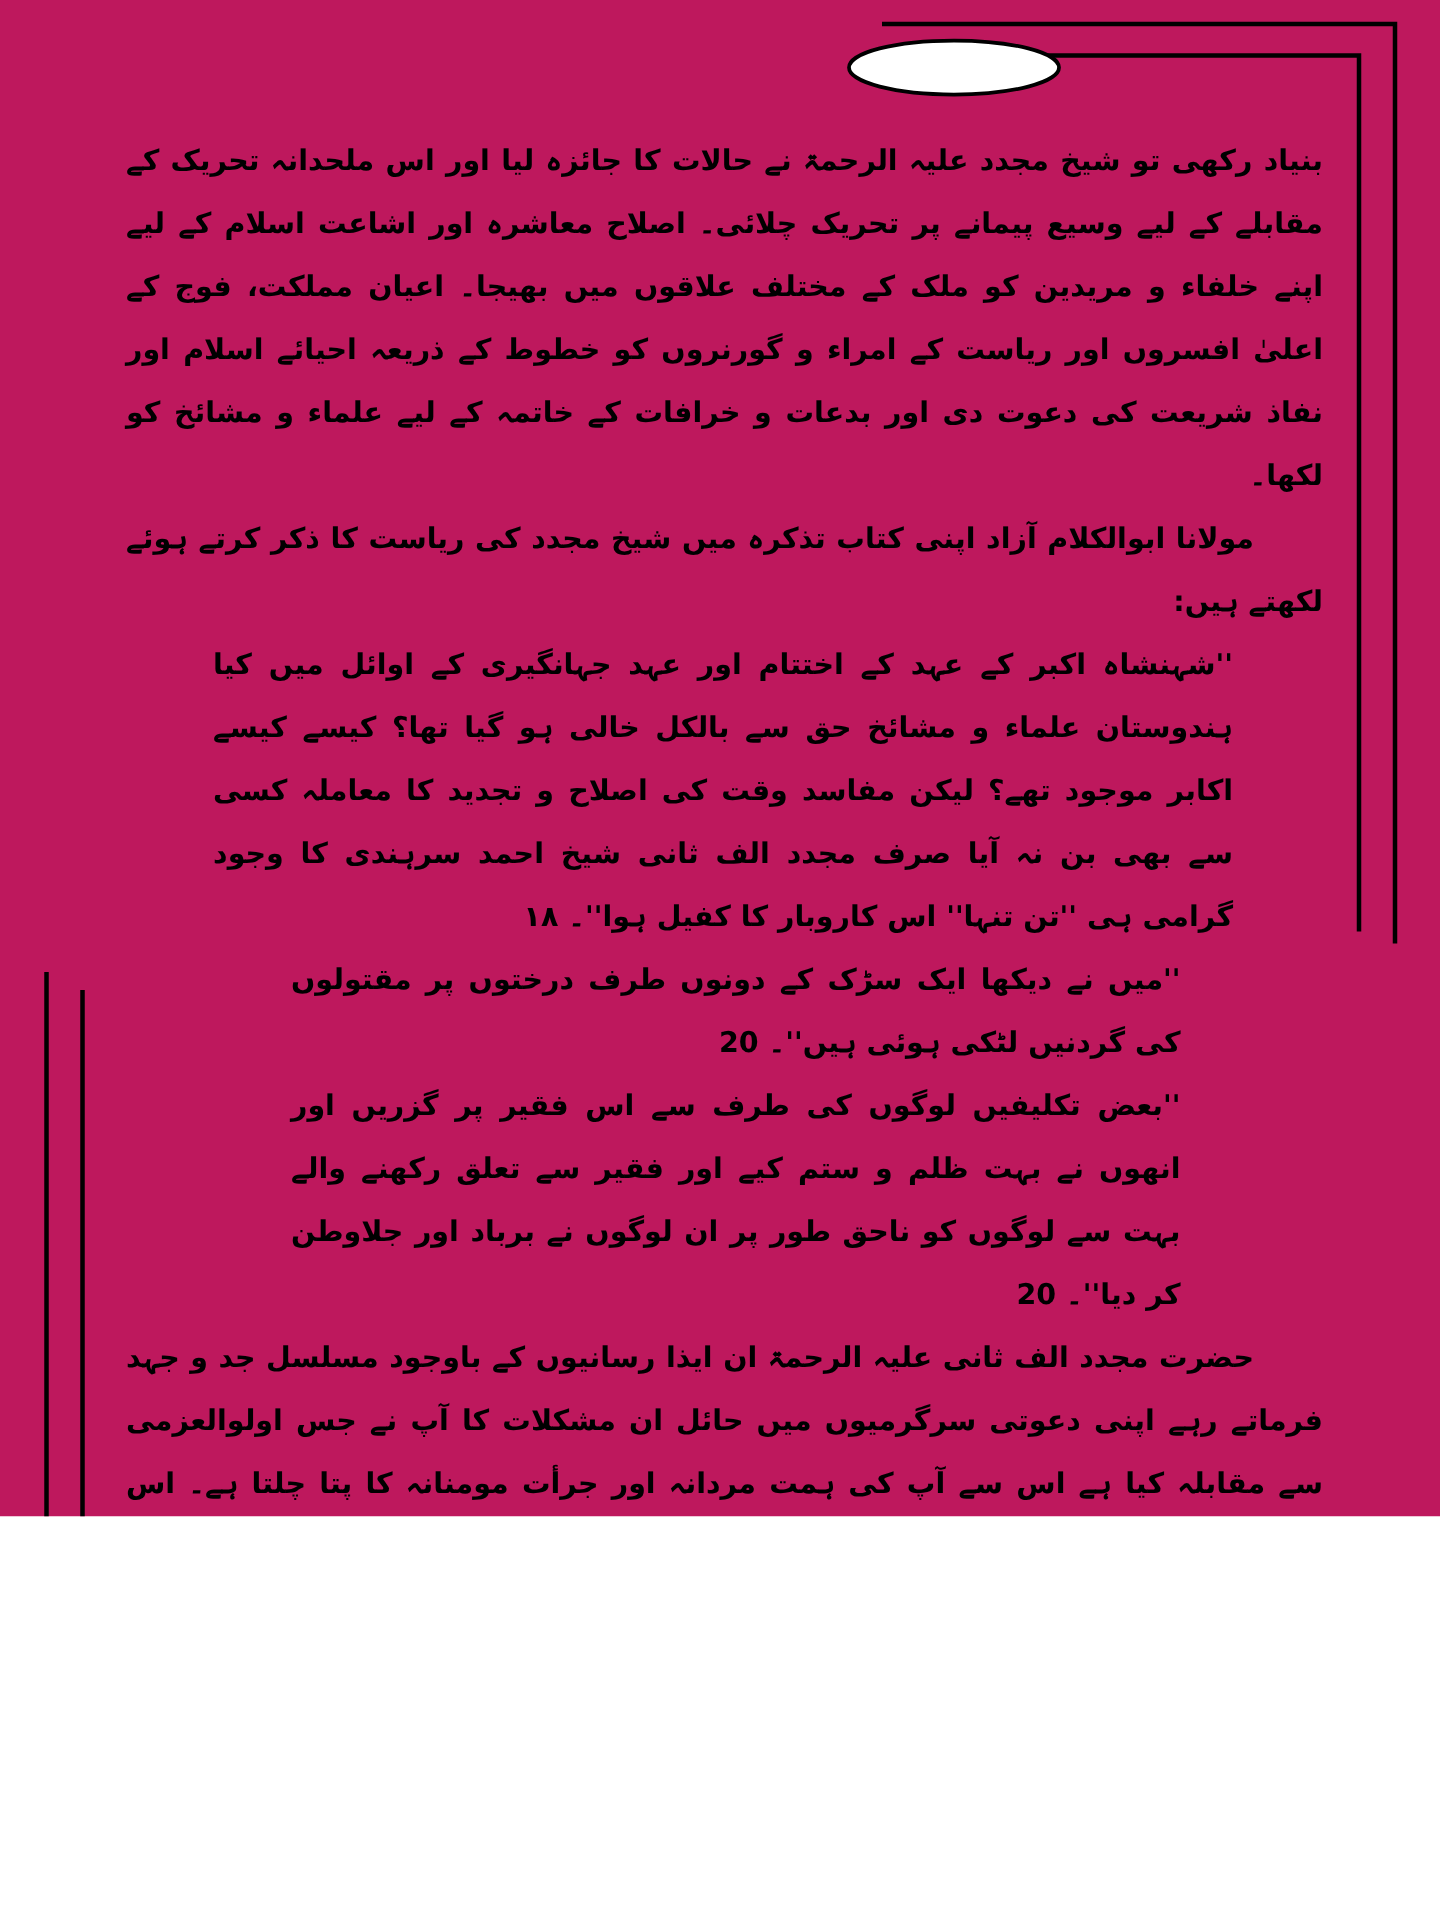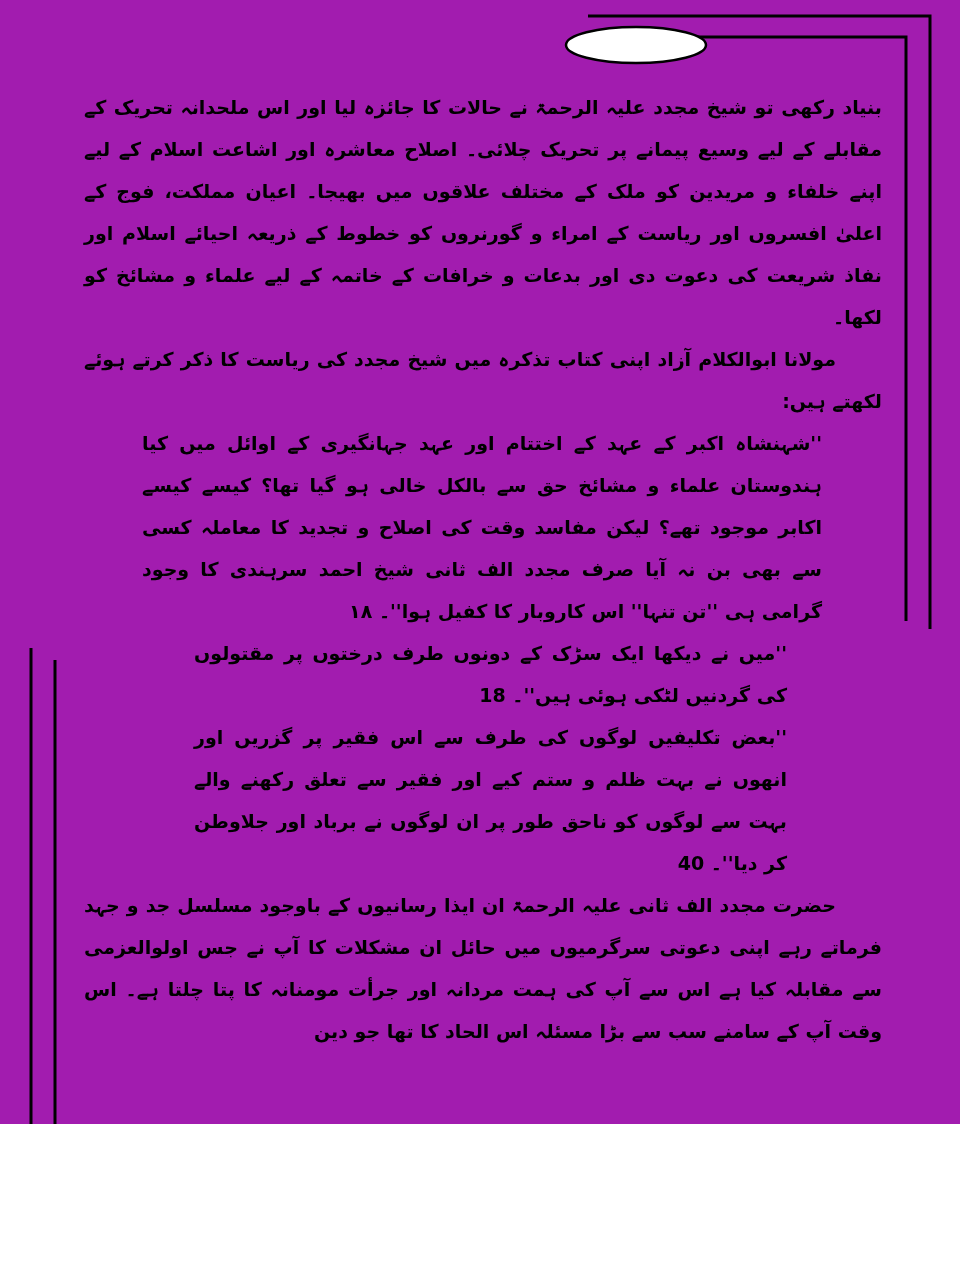--- a/index.html
+++ b/index.html
@@ -2,23 +2,23 @@
 <html lang="ur"><head>
 <meta charset="utf-8">
 <style>
   * { margin: 0; padding: 0; box-sizing: border-box; }
   html, body { background: #ffffff; }
   body { font-family: "DejaVu Sans", sans-serif; }
 
   .page {
     position: relative;
     width: 960px;
-    height: 1124px;
+    height: 1011px;
     margin: 0 auto;
-    background: #a21caf;
+    background: #be185d;
     overflow: hidden;
     padding-left: 21px;
   }
 
   .deco {
     position: absolute;
     top: 0; left: 0;
     width: 960px; height: 1283px;
     pointer-events: none;
   }
@@ -68,21 +68,21 @@
   </svg>
 
   <section class="text-block" dir="rtl">
     <p class="body">بنیاد رکھی تو شیخ مجدد علیہ الرحمۃ نے حالات کا جائزہ لیا اور اس ملحدانہ تحریک کے مقابلے کے لیے وسیع پیمانے پر تحریک چلائی۔ اصلاح معاشرہ اور اشاعت اسلام کے لیے اپنے خلفاء و مریدین کو ملک کے مختلف علاقوں میں بھیجا۔ اعیان مملکت، فوج کے اعلیٰ افسروں اور ریاست کے امراء و گورنروں کو خطوط کے ذریعہ احیائے اسلام اور نفاذ شریعت کی دعوت دی اور بدعات و خرافات کے خاتمہ کے لیے علماء و مشائخ کو لکھا۔</p>
 
     <p class="body-indent">مولانا ابوالکلام آزاد اپنی کتاب تذکرہ میں شیخ مجدد کی ریاست کا ذکر کرتے ہوئے لکھتے ہیں:</p>
 
     <p class="quote">''شہنشاہ اکبر کے عہد کے اختتام اور عہد جہانگیری کے اوائل میں کیا ہندوستان علماء و مشائخ حق سے بالکل خالی ہو گیا تھا؟ کیسے کیسے اکابر موجود تھے؟ لیکن مفاسد وقت کی اصلاح و تجدید کا معاملہ کسی سے بھی بن نہ آیا صرف مجدد الف ثانی شیخ احمد سرہندی کا وجود گرامی ہی ''تن تنہا'' اس کاروبار کا کفیل ہوا''۔ ۱۸</p>
 
 
-    <p class="quote-deep">''میں نے دیکھا ایک سڑک کے دونوں طرف درختوں پر مقتولوں کی گردنیں لٹکی ہوئی ہیں''۔ 18</p>
+    <p class="quote-deep">''میں نے دیکھا ایک سڑک کے دونوں طرف درختوں پر مقتولوں کی گردنیں لٹکی ہوئی ہیں''۔ 20</p>
 
 
-    <p class="quote-deep">''بعض تکلیفیں لوگوں کی طرف سے اس فقیر پر گزریں اور انھوں نے بہت ظلم و ستم کیے اور فقیر سے تعلق رکھنے والے بہت سے لوگوں کو ناحق طور پر ان لوگوں نے برباد اور جلاوطن کر دیا''۔ 40</p>
+    <p class="quote-deep">''بعض تکلیفیں لوگوں کی طرف سے اس فقیر پر گزریں اور انھوں نے بہت ظلم و ستم کیے اور فقیر سے تعلق رکھنے والے بہت سے لوگوں کو ناحق طور پر ان لوگوں نے برباد اور جلاوطن کر دیا''۔ 20</p>
 
     <p class="body-indent">حضرت مجدد الف ثانی علیہ الرحمۃ ان ایذا رسانیوں کے باوجود مسلسل جد و جہد فرماتے رہے اپنی دعوتی سرگرمیوں میں حائل ان مشکلات کا آپ نے جس اولوالعزمی سے مقابلہ کیا ہے اس سے آپ کی ہمت مردانہ اور جرأت مومنانہ کا پتا چلتا ہے۔ اس وقت آپ کے سامنے سب سے بڑا مسئلہ اس الحاد کا تھا جو دین</p>
   </section>
 
 </main>
 
 </body></html>

